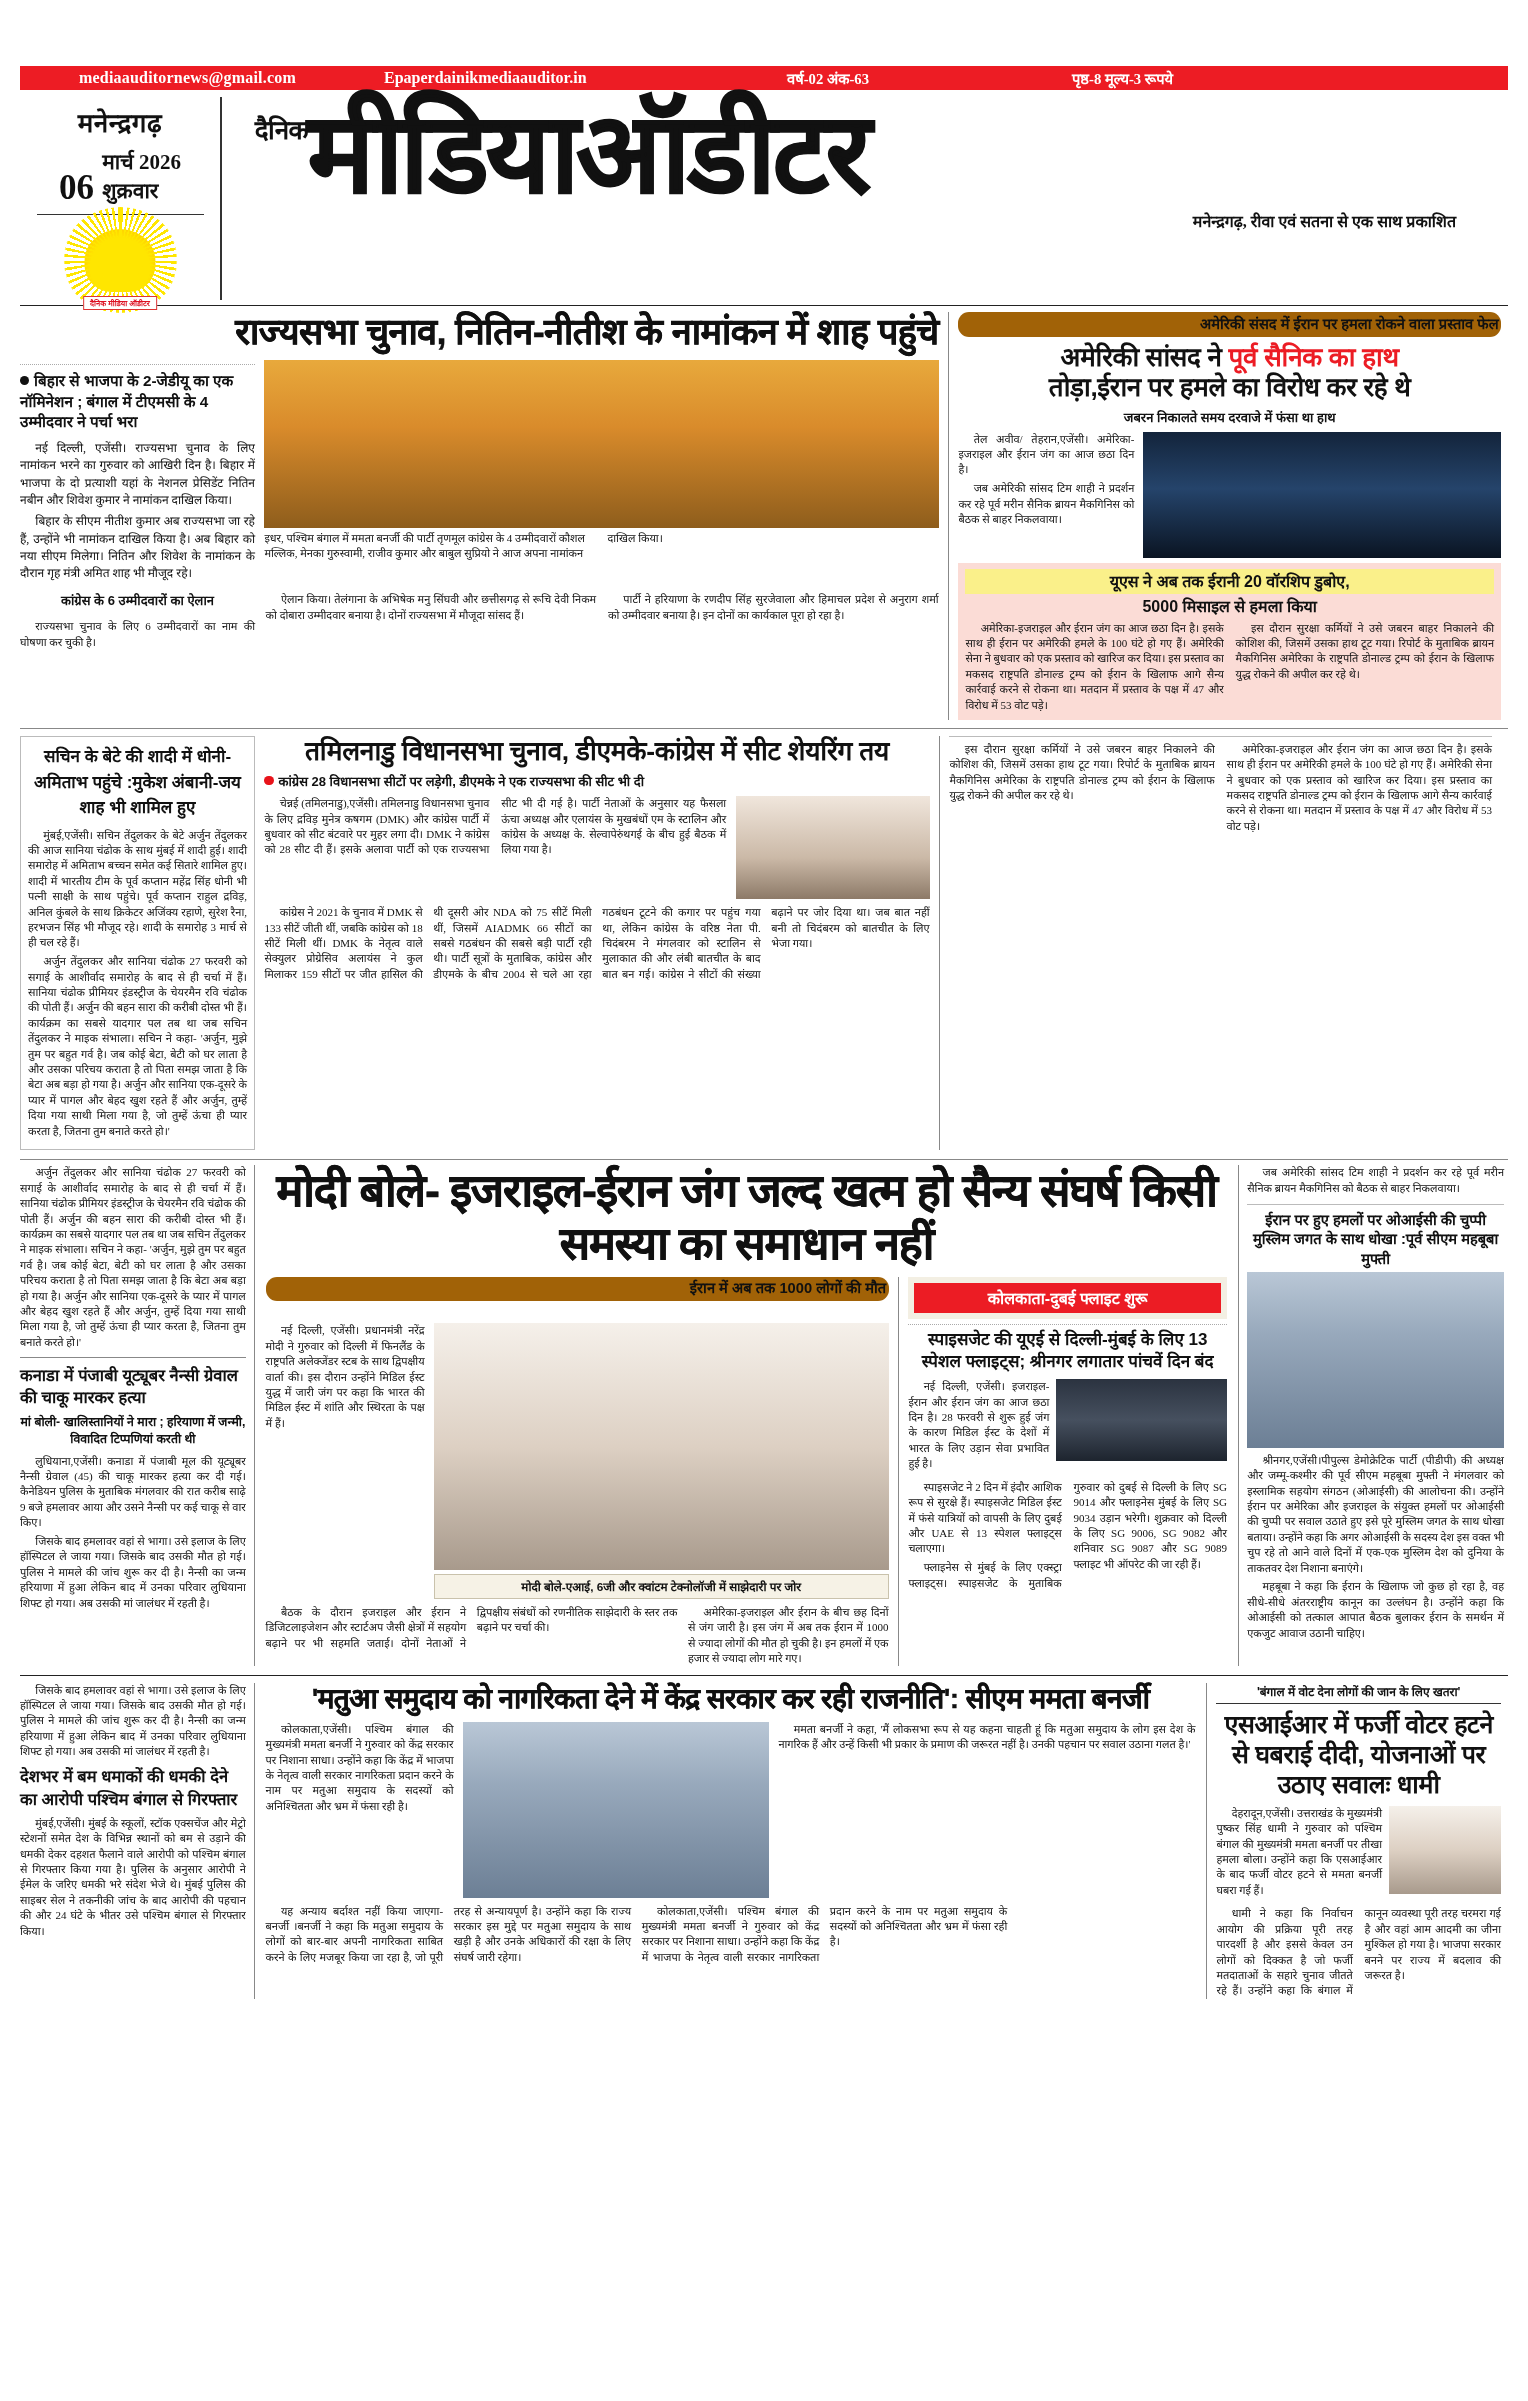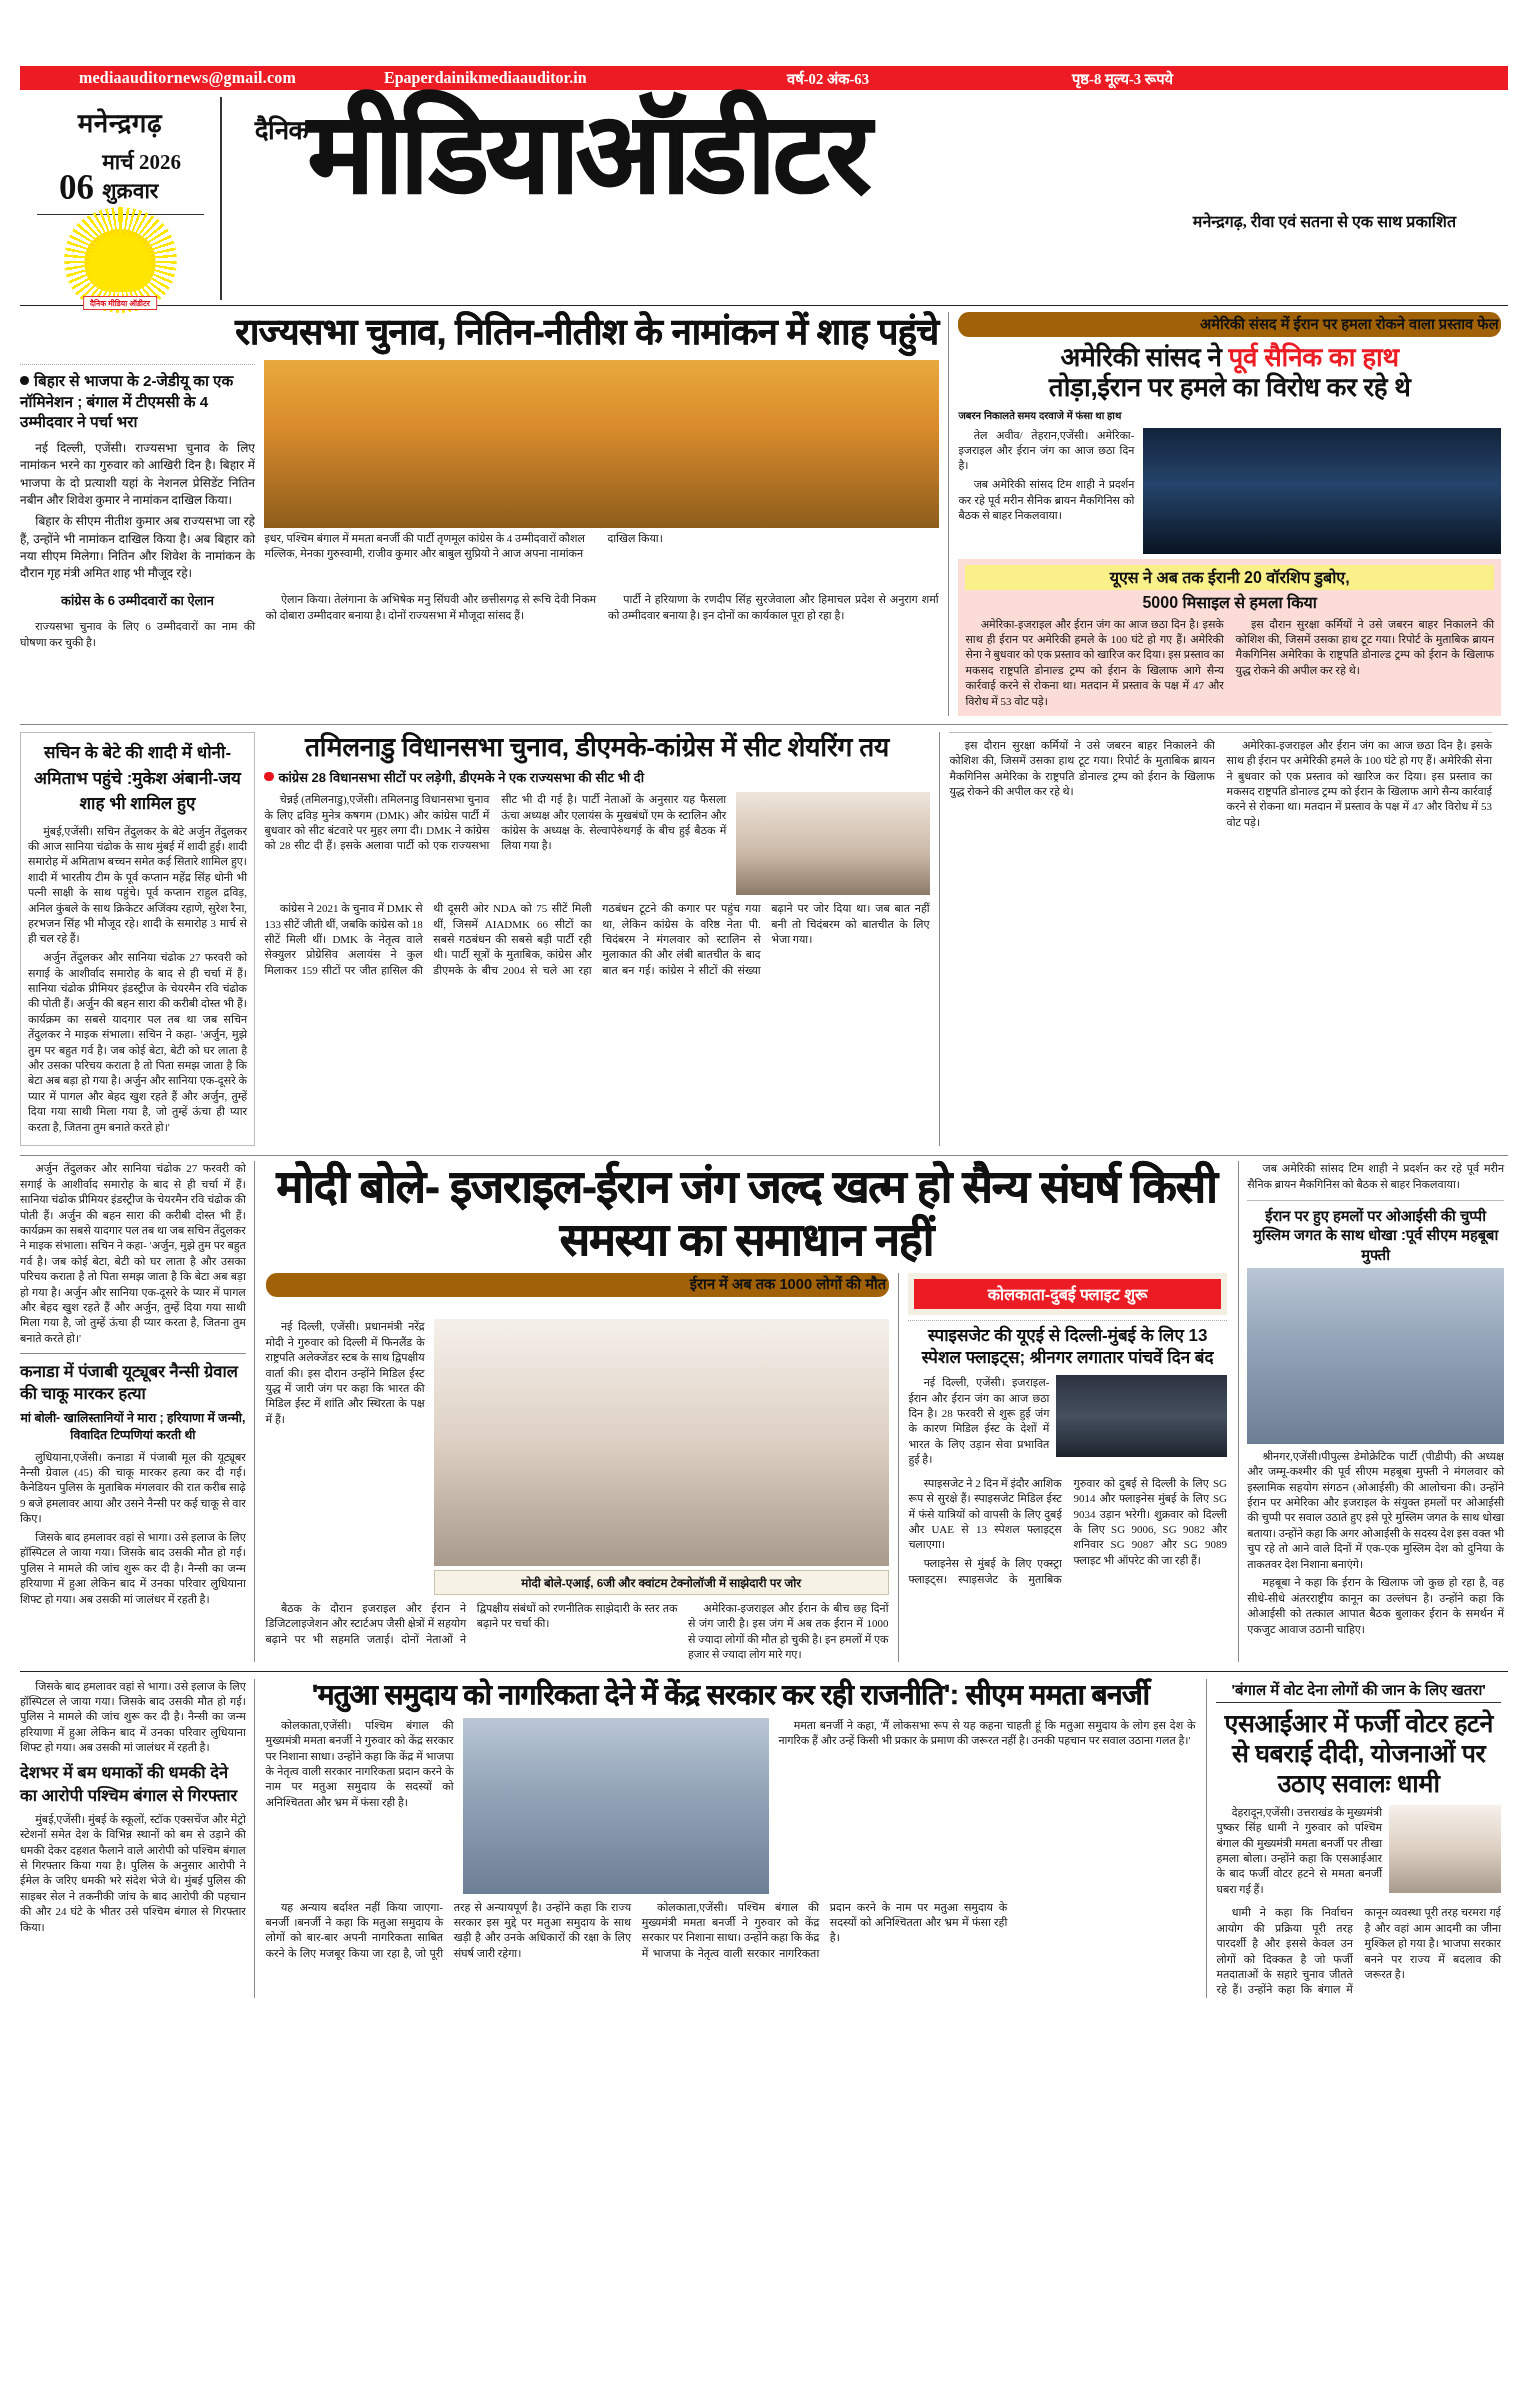--- a/index.html
+++ b/index.html
@@ -139,21 +139,21 @@
     font-family:"Liberation Sans", sans-serif;
     font-size: 14.7px; padding: 3.5px 2.4px; line-height:1.2;border-radius:11px;
   }
   .h-amrik {
     font-family:"Liberation Sans", sans-serif; font-weight:800;
     font-size: 26px; text-align:center; line-height:1.18; margin-top:4.7px;
     letter-spacing:-0.3px;
   }
   .h-amrik .red { color:#ec1c24; }
   .sub-center {
-    text-align:left; font-weight:800; font-size:10px; margin-top:4.7px;
+    text-align:center; font-weight:800; font-size:13px; margin-top:4.7px;
     font-family:"Liberation Sans", sans-serif;
   }
   .pinkbox {
     background:#fbdcd6; padding: 5.9px 7px 7px 7px; margin-top: 5.9px;
   }
   .pinkbox .yellowhead {
     background:#faf08a; text-align:center; font-weight:800; font-size:16px;
     font-family:"Liberation Sans", sans-serif; padding: 2.9px; line-height:1.2;
   }
   .pinkbox .yellowhead2 {
@@ -219,21 +219,21 @@
   .h-matua {
     font-family:"Liberation Sans", sans-serif; font-weight:800;
     font-size: 28px; text-align:center; line-height:1.15; letter-spacing:-0.6px;
     -webkit-text-stroke:0.3px #111;
   }
   .h-dhami {
     font-family:"Liberation Sans", sans-serif; font-weight:800;
     font-size: 25px; text-align:center; line-height:1.2; letter-spacing:-0.3px;
   }
   .quotekick {
-    text-align:center; font-weight:700; font-size:15px;
+    text-align:center; font-weight:700; font-size:12px;
     font-family:"Liberation Sans", sans-serif; border-bottom:1.2px solid #333;
     padding-bottom:3.5px; margin-bottom:4.7px;
   }
   .h-desh {
     font-family:"Liberation Sans", sans-serif; font-weight:800;
     font-size: 16.5px; line-height:1.35;
   }
 </style>
 </head>
 <body>

